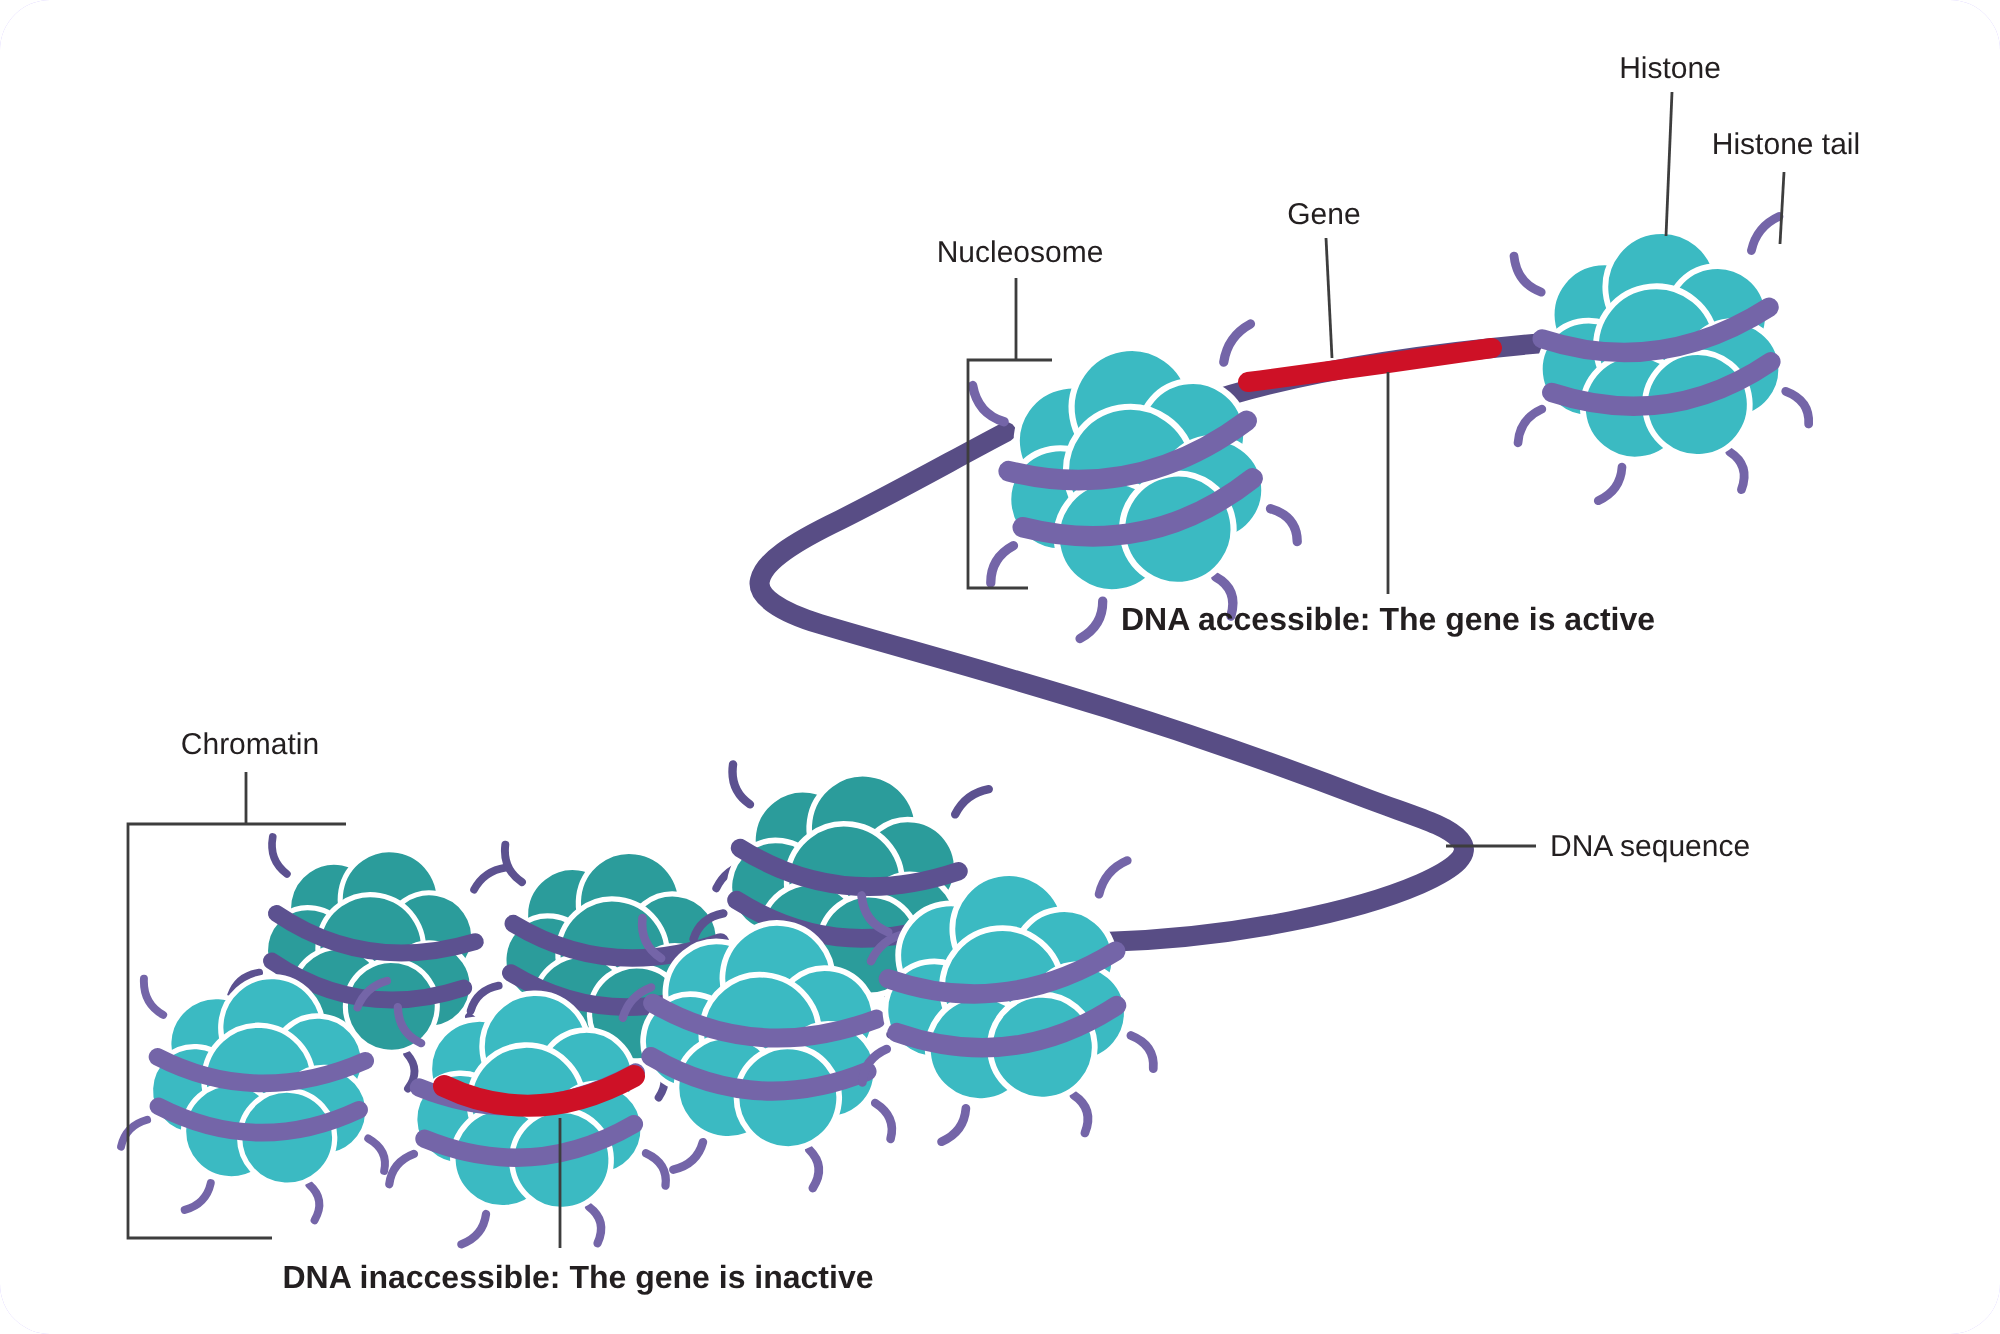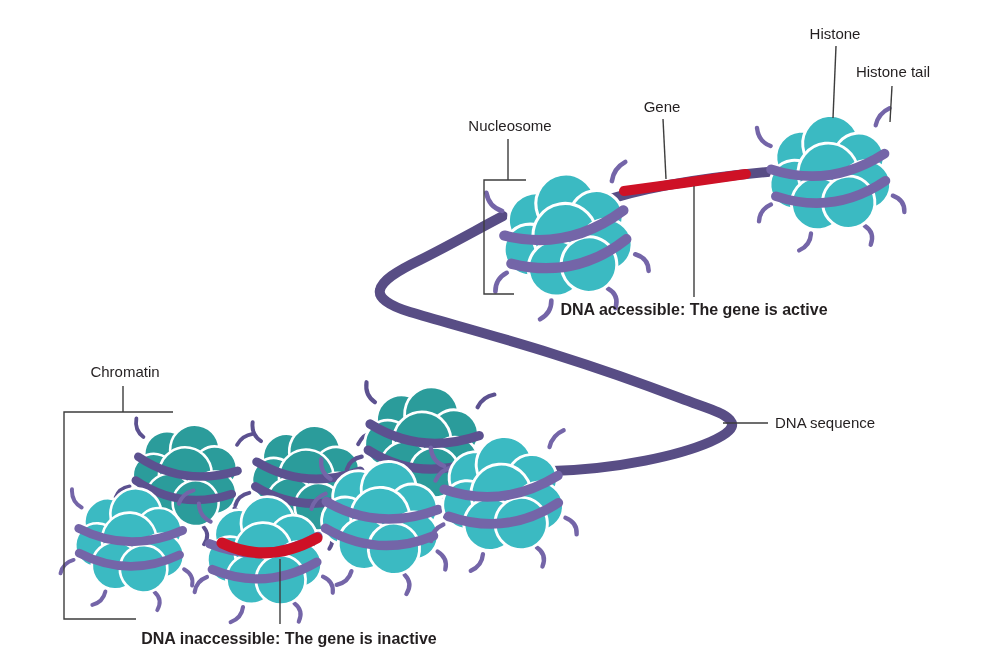--- a/index.html
+++ b/index.html
@@ -1,17 +1,17 @@
 <!DOCTYPE html>
 <html><head>
 <meta charset="utf-8">
 <style>
   html,body{margin:0;padding:0;background:#ffffff;}
   .stage{position:relative;width:1000px;height:667px;background:#c4b5fd;overflow:hidden;
-         font-family:"Liberation Sans", sans-serif;}
+         font-family:"Liberation Sans", sans-serif;border-radius:25px;}
   svg{display:block;}
   
   .nuc-light{--petal:#3BBAC2;--band:#7465A8;}
   .nuc-dark{--petal:#2B9C9B;--band:#5C5190;}
   .dna{fill:none;stroke:#584D85;stroke-width:10;stroke-linecap:round;}
   .gene-purple{fill:none;stroke:#584D85;stroke-width:10;stroke-linecap:round;}
   .gene-red{fill:none;stroke-width:10;stroke-linecap:round;}   
   .red-band{fill:none;stroke-width:11;stroke-linecap:round;}   
   .leader{fill:none;stroke:#3D3D3D;stroke-width:1.4;}
   .lbl{font-family:"Liberation Sans", sans-serif;font-size:15px;fill:#231F20;}

